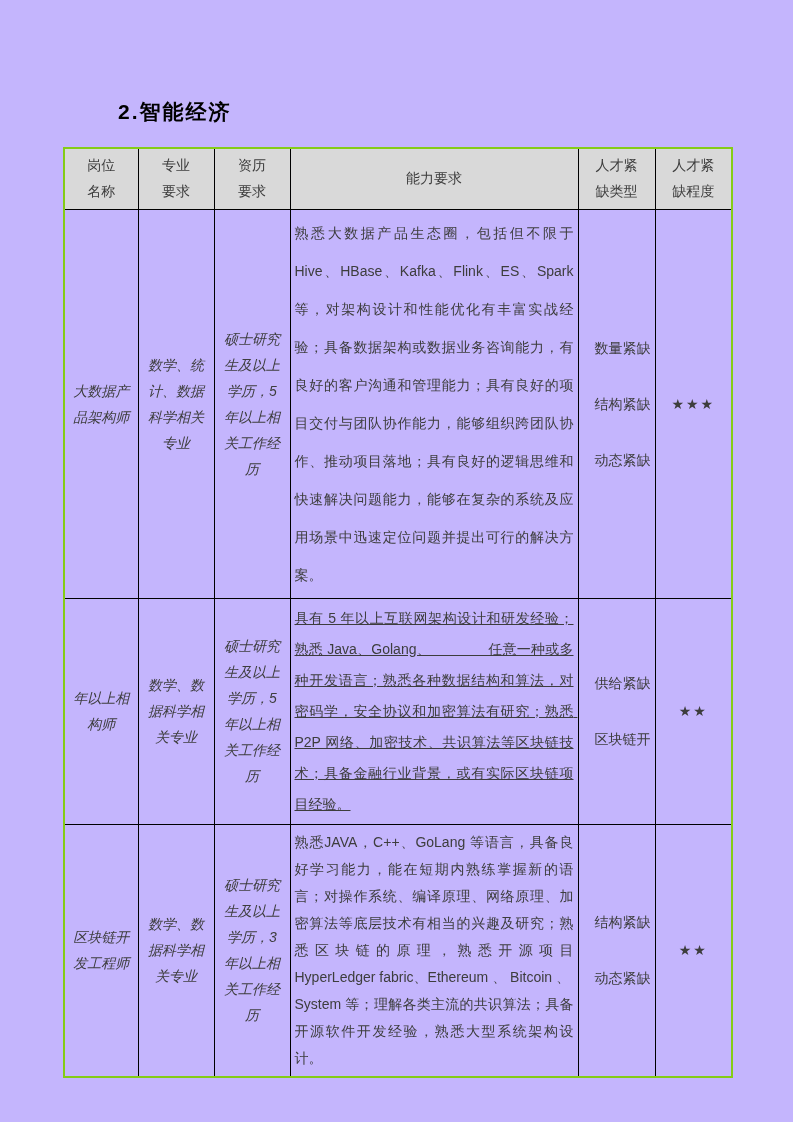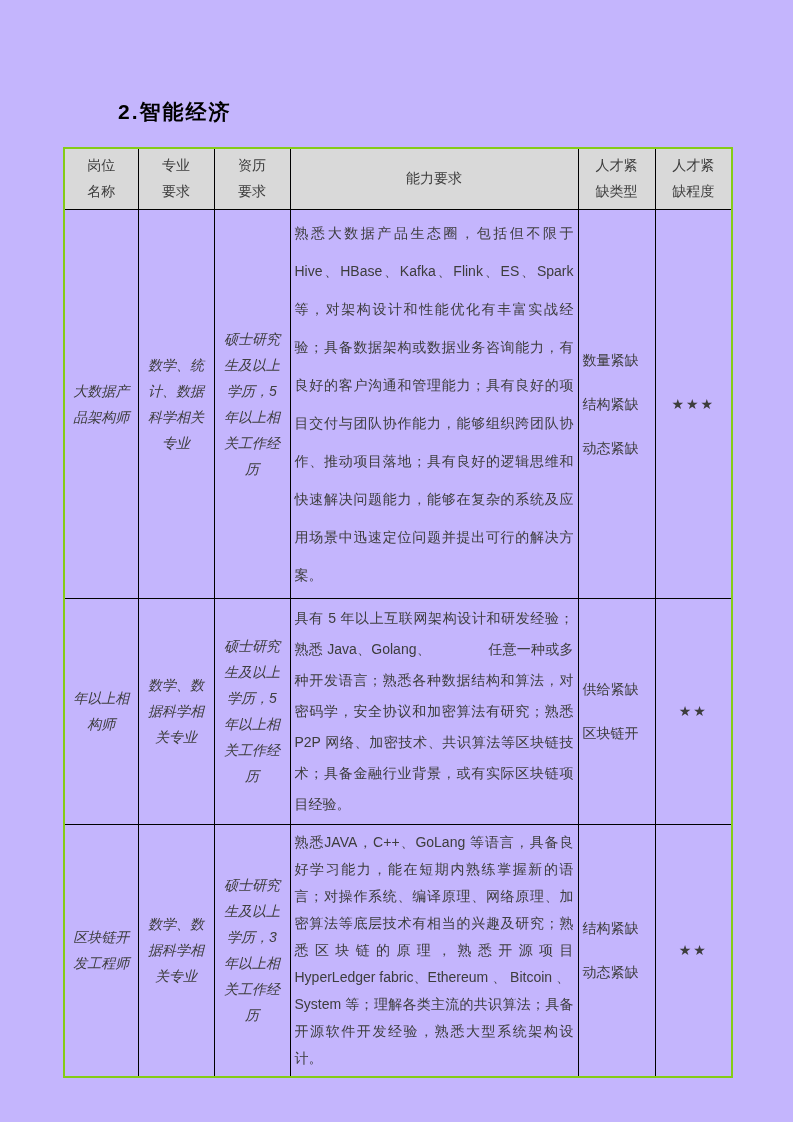--- a/index.html
+++ b/index.html
@@ -40,25 +40,25 @@
   .c-cap{
     text-align:justify;vertical-align:top;
     white-space:pre-wrap;
     font-size:13.5px;
     padding:7px 10px 6px 10px;
   }
   .r0 > td{height:358px;}
   .r1 > td{height:205px;}
   .r2 > td{height:240px;}
   .r0 .c-cap{line-height:38px;}
-  .r1 .c-cap{line-height:31px;}
+  .r1 .c-cap{line-height:31px;text-decoration:underline;}
   .r2 .c-cap{line-height:27px;}
   .c-type{
-    text-align:left;vertical-align:middle;
-    white-space:pre-line;line-height:44px;
+    text-align:right;vertical-align:middle;
+    white-space:pre-line;line-height:56px;
   }
   .c-deg{
     text-align:center;vertical-align:middle;
     font-size:15px;color:#141414;letter-spacing:2px;
   }
 </style>
 </head>
 <body>
 
 <div class="page">

